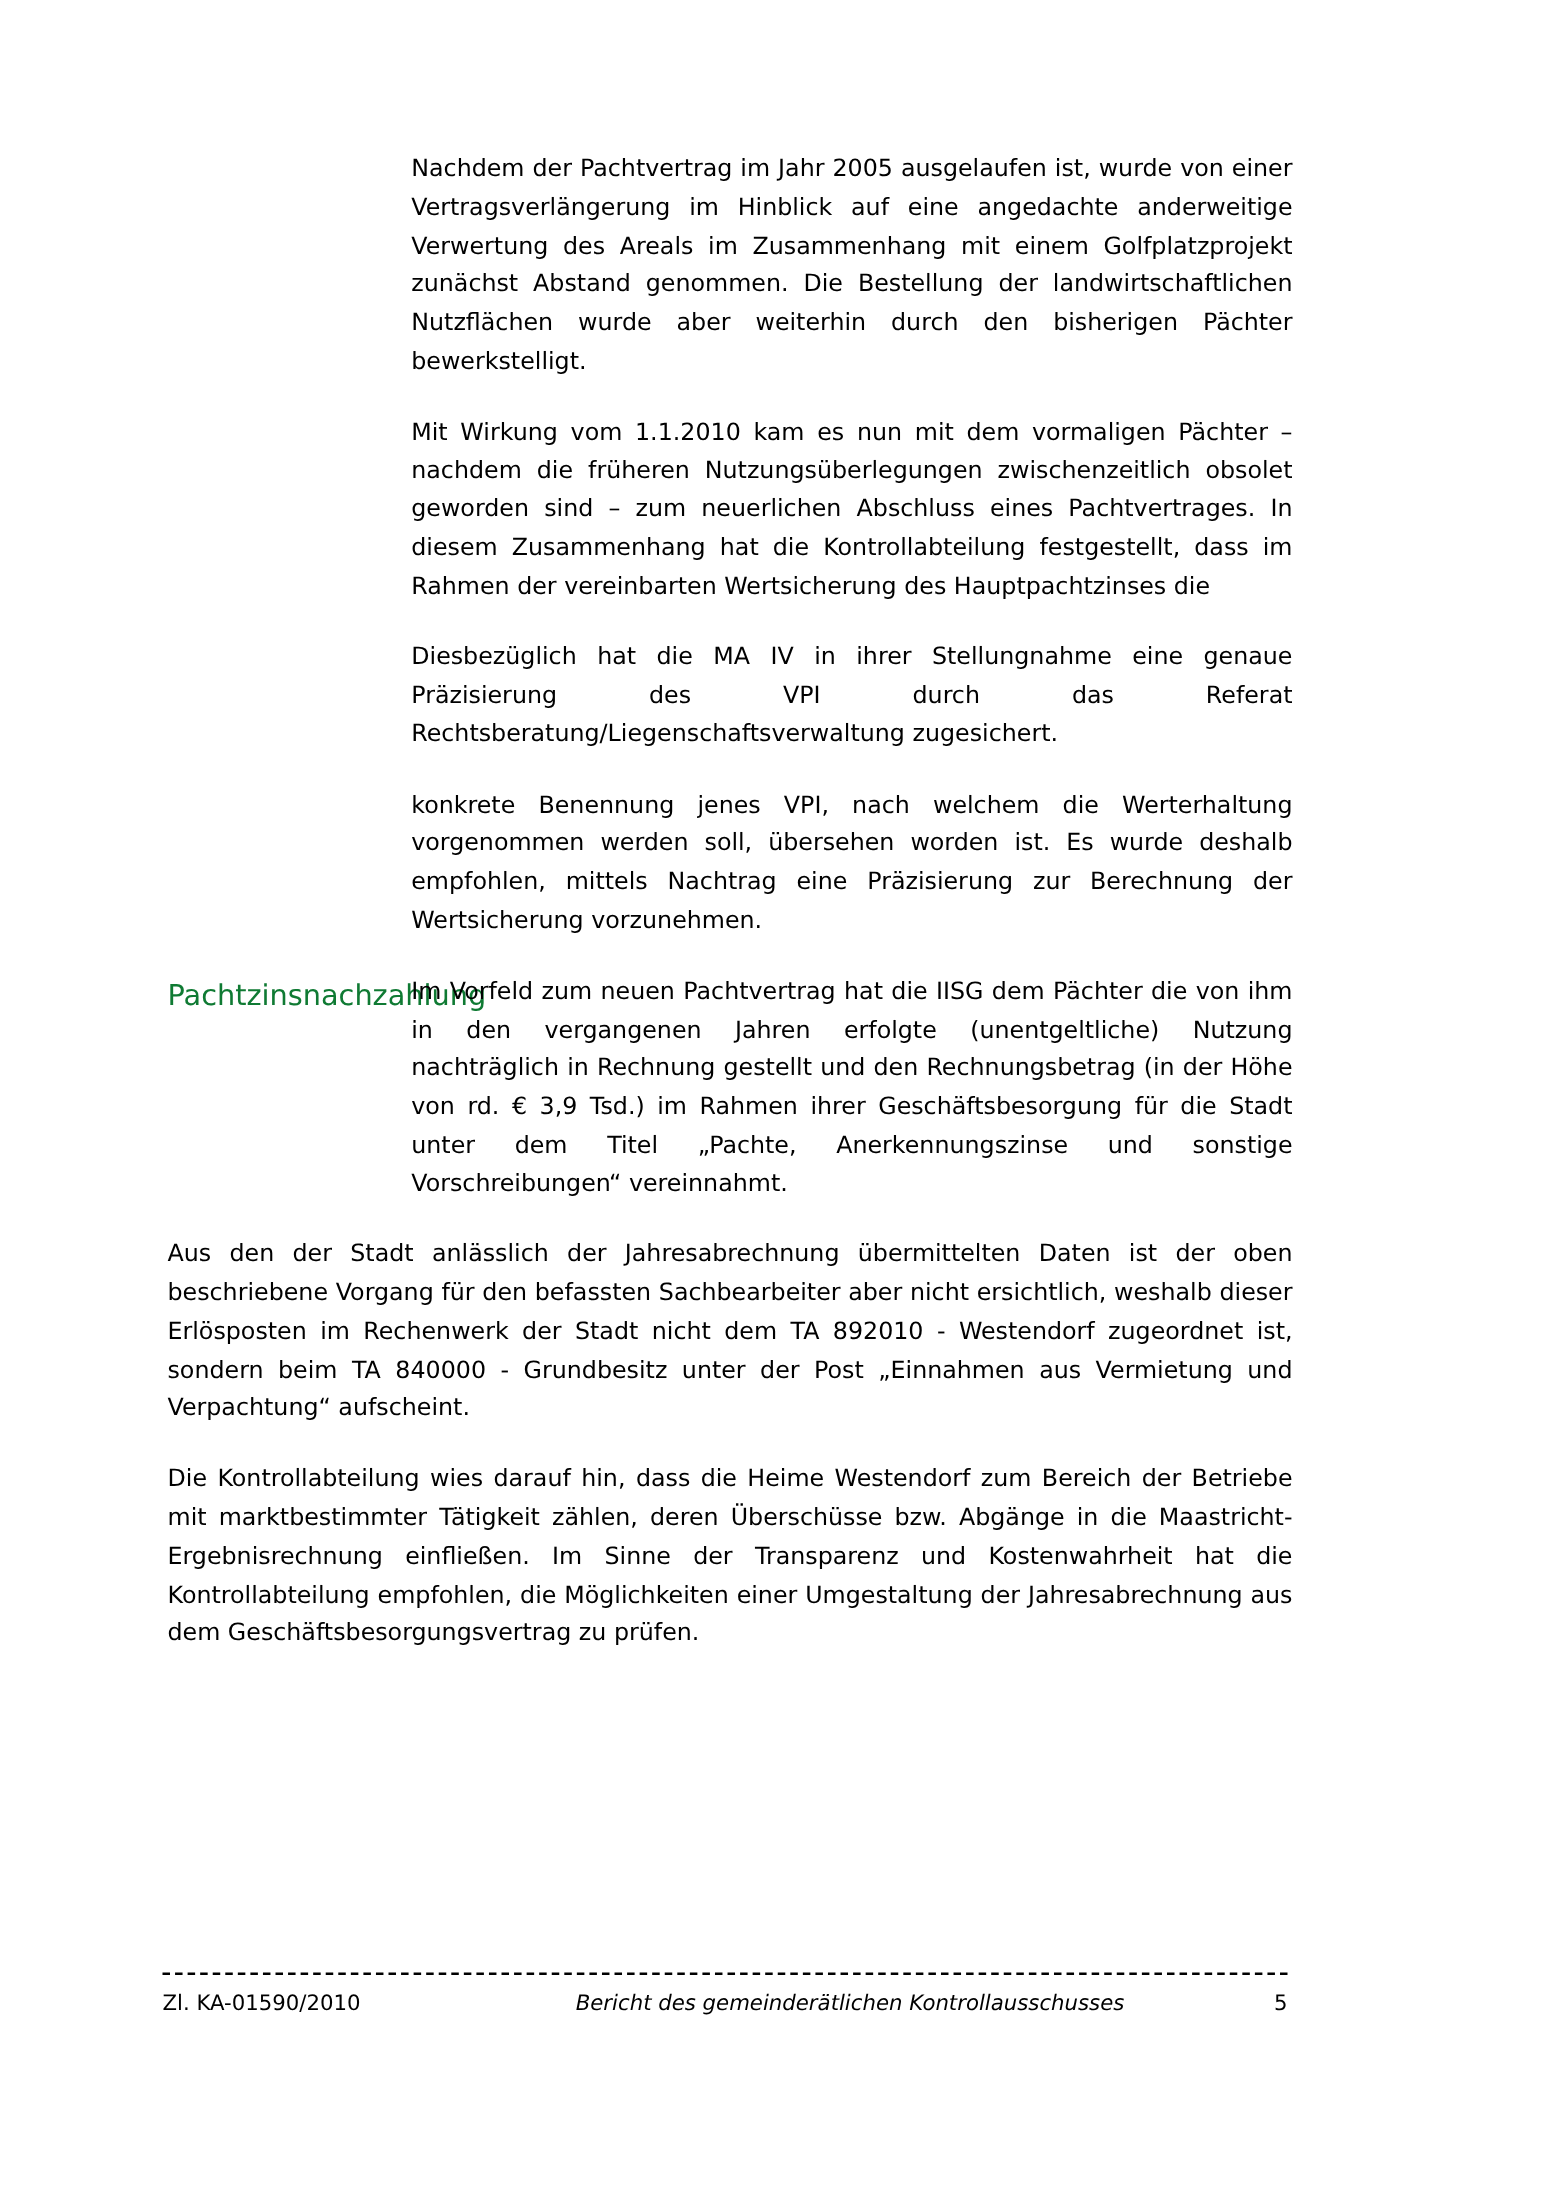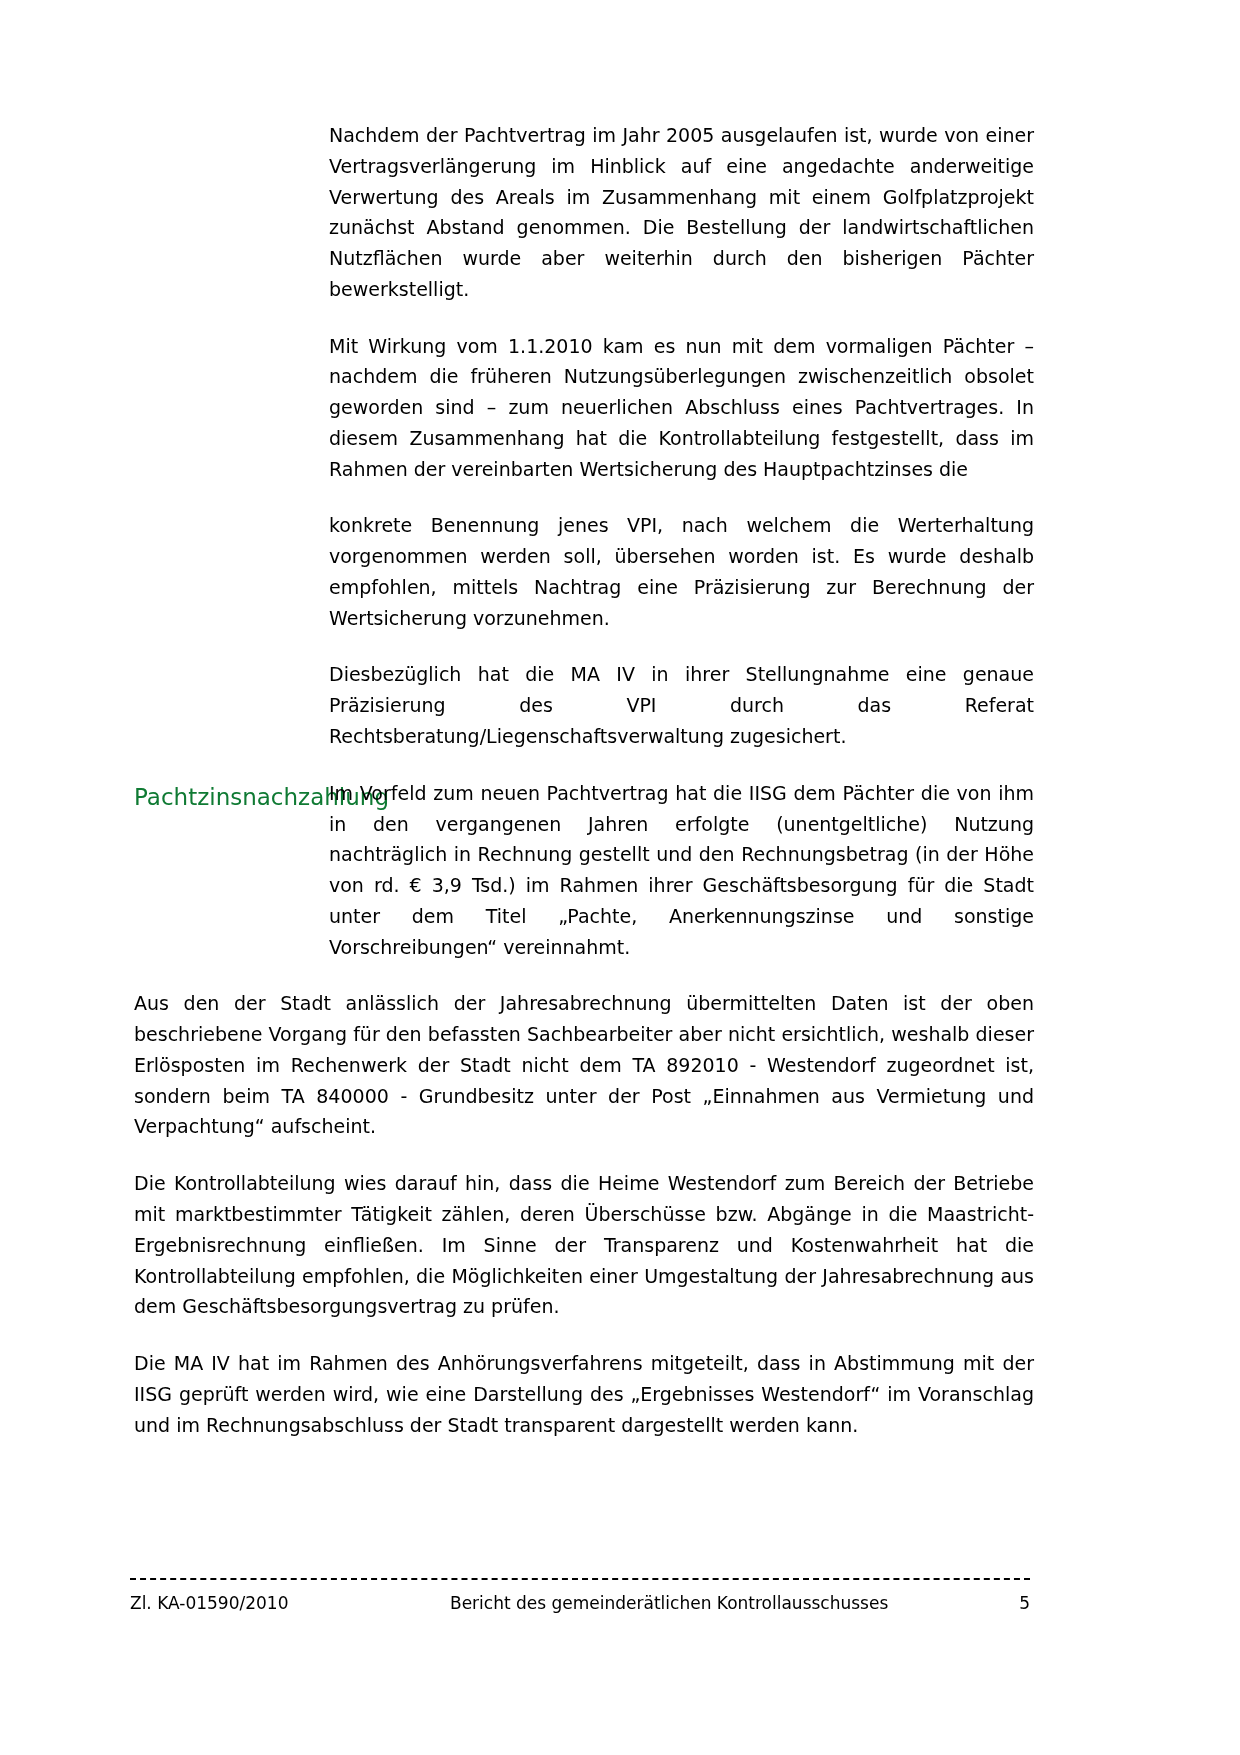--- a/index.html
+++ b/index.html
@@ -74,56 +74,56 @@
     flex-direction: row;
     align-items: baseline;
     margin-top: 13px;
     font-size: 17px;
   }
   .footer-left {
     flex: 0 0 320px;
   }
   .footer-center {
     flex: 1 1 auto;
-    text-align: left;
+    text-align: center;
+    font-style: italic;
   }
   .footer-right {
     flex: 0 0 120px;
     text-align: right;
   }
 </style>
 </head>
 <body>
 
 <div class="page">
 
   <div class="content">
 
     <div class="block">
       <div class="margin-note"></div>
       <div class="body-col">
         <p>Nachdem der Pachtvertrag im Jahr 2005 ausgelaufen ist, wurde von einer Vertragsverlängerung im Hinblick auf eine angedachte anderweitige Verwertung des Areals im Zusammenhang mit einem Golfplatzprojekt zunächst Abstand genommen. Die Bestellung der landwirtschaftlichen Nutzflächen wurde aber weiterhin durch den bisherigen Pächter bewerkstelligt.</p>
         <p>Mit Wirkung vom 1.1.2010 kam es nun mit dem vormaligen Pächter – nachdem die früheren Nutzungsüberlegungen zwischenzeitlich obsolet geworden sind – zum neuerlichen Abschluss eines Pachtvertrages. In diesem Zusammenhang hat die Kontrollabteilung festgestellt, dass im Rahmen der vereinbarten Wertsicherung des Hauptpachtzinses die</p>
+        <p>Diesbezüglich hat die MA IV in ihrer Stellungnahme eine genaue Präzisierung des VPI durch das Referat Rechtsberatung/Liegenschaftsverwaltung zugesichert.</p>
         <p>konkrete Benennung jenes VPI, nach welchem die Werterhaltung vorgenommen werden soll, übersehen worden ist. Es wurde deshalb empfohlen, mittels Nachtrag eine Präzisierung zur Berechnung der Wertsicherung vorzunehmen.</p>
-        <p>Diesbezüglich hat die MA IV in ihrer Stellungnahme eine genaue Präzisierung des VPI durch das Referat Rechtsberatung/Liegenschaftsverwaltung zugesichert.</p>
       </div>
     </div>
 
     <div class="block">
       <div class="margin-note">Pachtzinsnachzahlung</div>
       <div class="body-col">
         <p>Im Vorfeld zum neuen Pachtvertrag hat die IISG dem Pächter die von ihm in den vergangenen Jahren erfolgte (unentgeltliche) Nutzung nachträglich in Rechnung gestellt und den Rechnungsbetrag (in der Höhe von rd. € 3,9 Tsd.) im Rahmen ihrer Geschäftsbesorgung für die Stadt unter dem Titel „Pachte, Anerkennungszinse und sonstige Vorschreibungen“ vereinnahmt.</p>
       </div>
     </div>
 
     <div class="block">
       <div class="body-col">
         <p>Aus den der Stadt anlässlich der Jahresabrechnung übermittelten Daten ist der oben beschriebene Vorgang für den befassten Sachbearbeiter aber nicht ersichtlich, weshalb dieser Erlösposten im Rechenwerk der Stadt nicht dem TA 892010 - Westendorf zugeordnet ist, sondern beim TA 840000 - Grundbesitz unter der Post „Einnahmen aus Vermietung und Verpachtung“ aufscheint.</p>
         <p>Die Kontrollabteilung wies darauf hin, dass die Heime Westendorf zum Bereich der Betriebe mit marktbestimmter Tätigkeit zählen, deren Überschüsse bzw. Abgänge in die Maastricht-Ergebnisrechnung einfließen. Im Sinne der Transparenz und Kostenwahrheit hat die Kontrollabteilung empfohlen, die Möglichkeiten einer Umgestaltung der Jahresabrechnung aus dem Geschäftsbesorgungsvertrag zu prüfen.</p>
-        <p>Die MA IV hat im Rahmen des Anhörungsverfahrens mitgeteilt, dass in Abstimmung mit der IISG geprüft werden wird, wie eine Darstellung des „Ergebnisses Westendorf“ im Voranschlag und im Rechnungsabschluss der Stadt transparent dargestellt werden kann.</p>
       </div>
     </div>
 
   </div>
 
   <div class="footer">
     <div class="footer-rule"></div>
     <div class="footer-row">
       <div class="footer-left">Zl. KA-01590/2010</div>
       <div class="footer-center">Bericht des gemeinderätlichen Kontrollausschusses</div>

